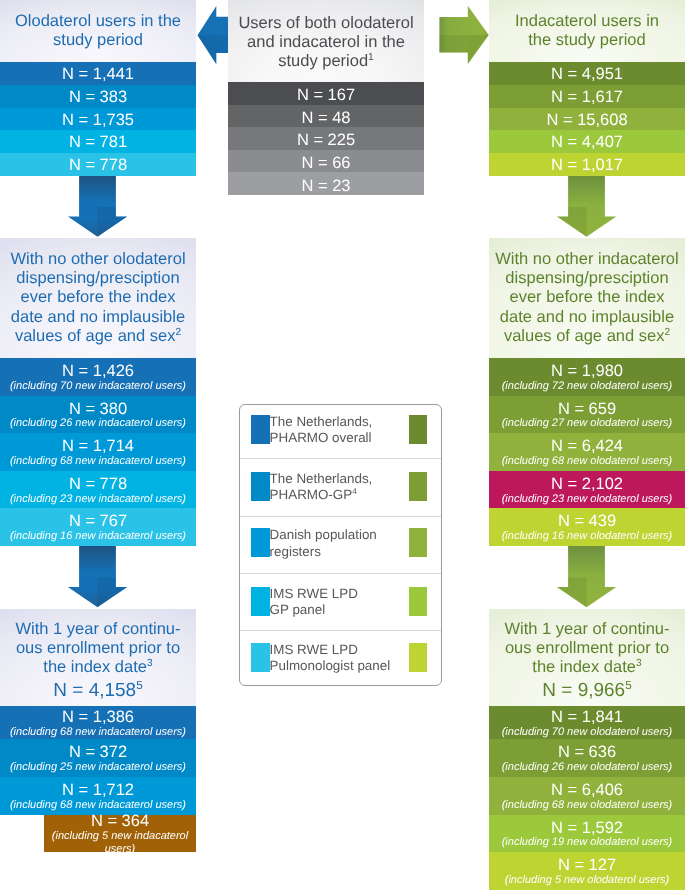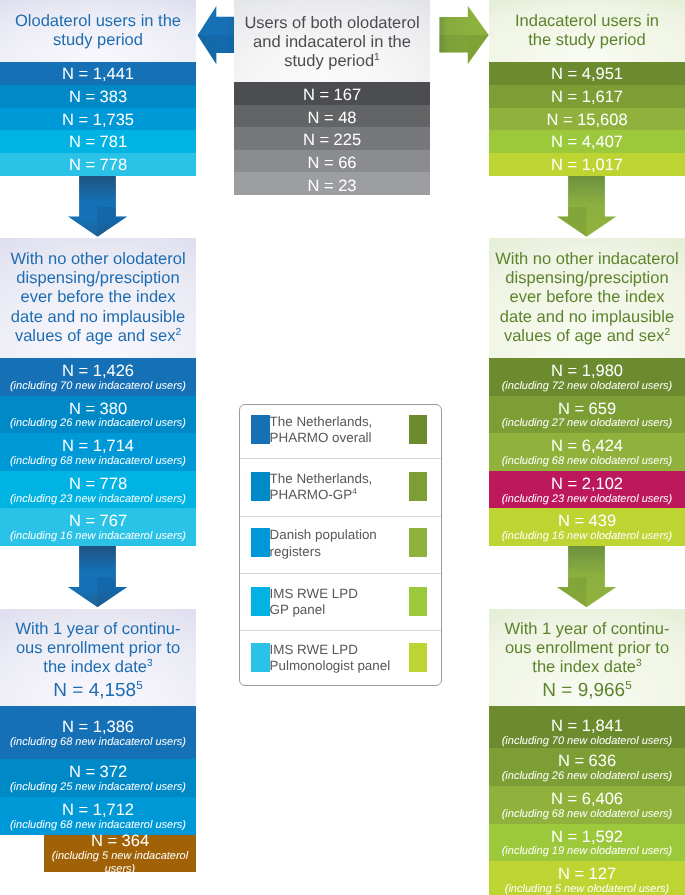--- a/index.html
+++ b/index.html
@@ -21,21 +21,21 @@
   .legend-row + .legend-row{border-top:1px solid #d7d7d7;}
   .sw{width:18.3px;height:29px;flex:0 0 18.3px;}
   .legend-label{flex:1;text-align:left;font-size:13.4px;line-height:16.6px;color:#57585b;position:relative;top:-1px;}
   sup{font-size:0.62em;vertical-align:super;line-height:0;}
   svg{display:block;}
 
   
   #L1{left:0px;   top:0px;   width:196px; height:176px;}
   #L2{left:0px;   top:238px; width:196px; height:308px;}
   #L3{left:0px;   top:609px; width:196px; height:286px;}
-  #C1{left:234px; top:0px;   width:196px; height:195px;}
+  #C1{left:228px; top:0px;   width:196px; height:195px;}
   #R1{left:489px; top:0px;   width:196px; height:176px;}
   #R2{left:489px; top:238px; width:196px; height:308px;}
   #R3{left:489px; top:609px; width:196px; height:286px;}
 
   #L1h,#R1h{height:62px;}
   #L2h,#R2h{height:120px;}
   #L3h,#R3h{height:97px;}
   #C1h{height:82px;}
 
   
@@ -213,21 +213,21 @@
       </div>
     </div>
 </div>
 
 <div class="box colbox" id="L3">
   <div class="hdr blue" id="L3h">
     <div class="hdr-title">With 1 year of continu-<br>ous enrollment prior to<br>the index date<sup>3</sup></div>
     <div class="hdr-total"><span>N = 4,158</span><sup>5</sup></div>
   </div>
   <div class="rows" id="L3r">
-      <div class="row" style="height: 53px; background: rgb(21, 112, 181);">
+      <div class="row" style="height: 33px; background: rgb(21, 112, 181);">
         <div class="n">N = 1,386</div>
         <div class="sub">(including 68 new indacaterol users)</div>
       </div>
       <div class="row" style="height: 37.8px; background: rgb(0, 137, 199);">
         <div class="n">N = 372</div>
         <div class="sub">(including 25 new indacaterol users)</div>
       </div>
       <div class="row" style="height: 37.8px; background: rgb(0, 153, 216);">
         <div class="n">N = 1,712</div>
         <div class="sub">(including 68 new indacaterol users)</div>
@@ -312,21 +312,21 @@
       </div>
     </div>
 </div>
 
 <div class="box colbox" id="R3">
   <div class="hdr green" id="R3h">
     <div class="hdr-title">With 1 year of continu-<br>ous enrollment prior to<br>the index date<sup>3</sup></div>
     <div class="hdr-total"><span>N = 9,966</span><sup>5</sup></div>
   </div>
   <div class="rows" id="R3r">
-      <div class="row" style="height: 42px; background: rgb(107, 139, 46); justify-content: flex-end;">
+      <div class="row" style="height: 33px; background: rgb(107, 139, 46);">
         <div class="n">N = 1,841</div>
         <div class="sub">(including 70 new olodaterol users)</div>
       </div>
       <div class="row" style="height: 37.8px; background: rgb(125, 158, 52);">
         <div class="n">N = 636</div>
         <div class="sub">(including 26 new olodaterol users)</div>
       </div>
       <div class="row" style="height: 37.8px; background: rgb(144, 178, 60);">
         <div class="n">N = 6,406</div>
         <div class="sub">(including 68 new olodaterol users)</div>

